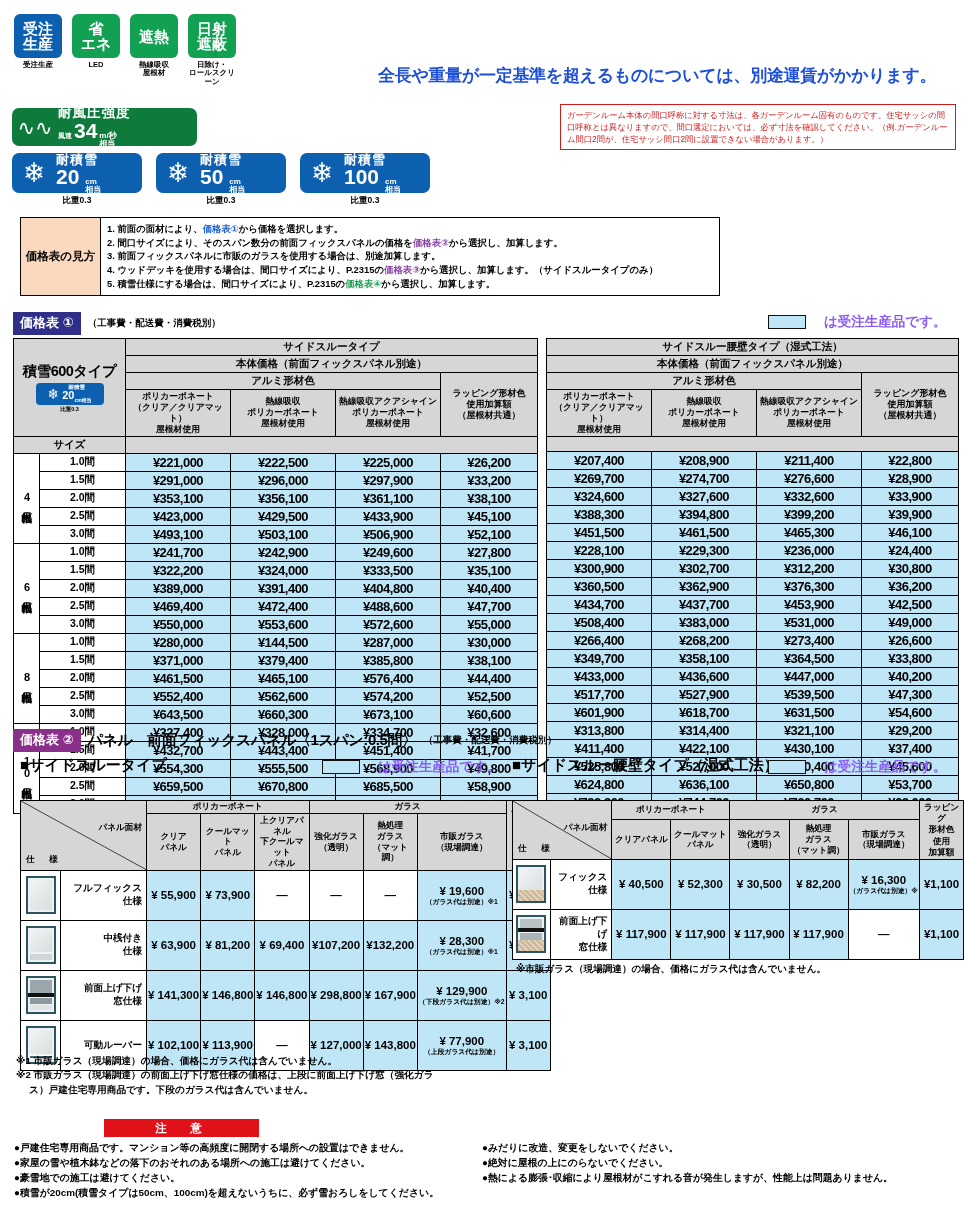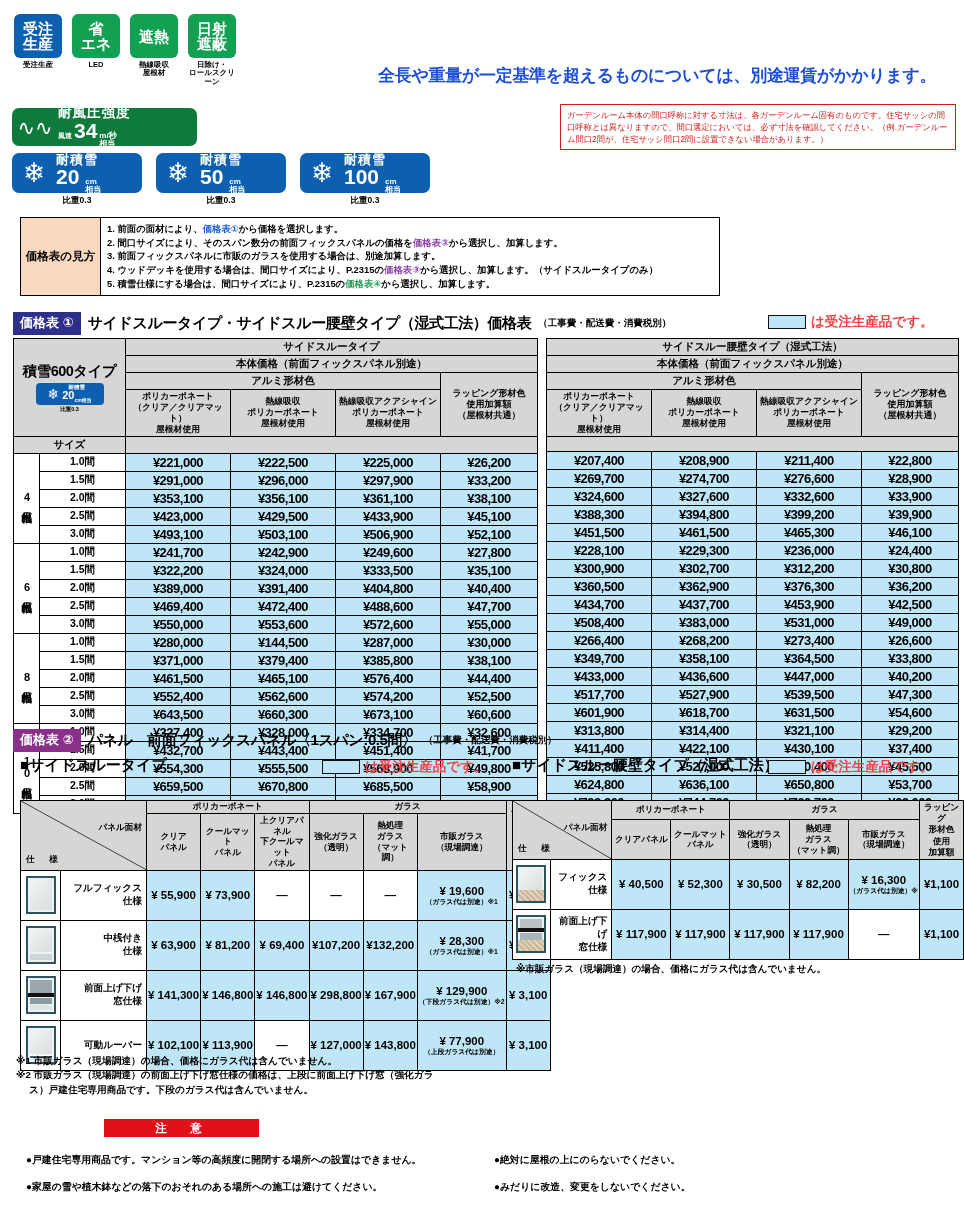--- a/index.html
+++ b/index.html
@@ -77,21 +77,21 @@
   
   .sec-head { position:absolute; display:flex; align-items:center; gap:7px; }
   .sec-tag {
     background:#2d2f89; color:#fff; font-weight:bold; font-size:13px;
     padding:2px 7px 3px 7px; letter-spacing:0px;
   }
   .sec-tag.p2 { background:#8a2f8a; }
   .sec-title { font-size:15px; font-weight:bold; letter-spacing:-0.4px; }
   .sec-sub { font-size:9.5px; font-weight:bold; }
 
-  .madeorder { display:flex; align-items:center; gap:5px; font-size:13.5px; font-weight:bold; color:#ef4444; }
+  .madeorder { display:flex; align-items:center; gap:18px; font-size:13.5px; font-weight:bold; color:#8b5cf6; }
   .mo-chip { width:38px; height:14px; background:#bfe6f7; border:1px solid #111; display:inline-block; }
 
   
   table { border-collapse:collapse; }
   .tbl { font-size:10px; }
   .tbl th, .tbl td { border:1px solid #000; text-align:center; }
   .hdr { background:#d6d6d6; font-weight:bold; }
   .price { background:#bfe6f7; font-weight:bold; font-size:13px; letter-spacing:-0.5px; }
   .sizecell { background:#fff; font-weight:bold; font-size:10.5px; }
   .grp { background:#fff; font-weight:bold; font-size:11px; }
@@ -145,21 +145,21 @@
   .fn-right { position:absolute; left:516px; top:963px; font-size:9.6px; font-weight:bold; }
 
   
   .caution-tag {
     position:absolute; left:104px; top:1119px; width:155px; height:18px;
     background:#e1111a; color:#fff; font-weight:bold; font-size:11.5px;
     display:flex; align-items:center; justify-content:center; letter-spacing:6px;
   }
   .caution-l { position:absolute; left:14px; top:1140px; width:470px; font-size:9.9px; font-weight:bold; line-height:1.52; }
   .caution-r { position:absolute; left:482px; top:1140px; width:470px; font-size:9.9px; font-weight:bold; line-height:1.52; }
-  .caution-l p, .caution-r p { margin:12px; }
+  .caution-l p, .caution-r p { margin:0; }
 </style>
 </head>
 <body>
 
 <div class="badges-row" id="badges">
   <div class="badge-wrap">
     <div class="badge-box" style="background:#0d5fb0">
       <span>受注</span>
       <span>生産</span>
     </div>
@@ -263,21 +263,20 @@
       <div>1. 前面の面材により、<span class="lk-blue">価格表①</span>から価格を選択します。</div>
       <div>2. 間口サイズにより、そのスパン数分の前面フィックスパネルの価格を<span class="lk-purple">価格表②</span>から選択し、加算します。</div>
       <div>3. 前面フィックスパネルに市販のガラスを使用する場合は、別途加算します。</div>
       <div>4. ウッドデッキを使用する場合は、間口サイズにより、P.2315の<span class="lk-purple">価格表③</span>から選択し、加算します。（サイドスルータイプのみ）</div>
       <div>5. 積雪仕様にする場合は、間口サイズにより、P.2315の<span class="lk-green">価格表④</span>から選択し、加算します。</div>
     </div>
 </div>
 
 <div class="sec-head" style="left:13px; top:312px;">
   <span class="sec-tag">価格表 ①</span>
-  <span class="sec-title">サイドスルータイプ・サイドスルー腰壁タイプ（湿式工法）価格表</span>
   <span class="sec-sub">（工事費・配送費・消費税別）</span>
 </div>
 <div class="madeorder" style="position:absolute; left:768px; top:313px;">
   <span class="mo-chip"></span>
   <span>は受注生産品です。</span>
 </div>
 
 <div id="pt1-left">
     <table class="tbl">
       <colgroup>
@@ -814,16 +813,16 @@
 </div>
 
 <div class="caution-tag">注　意</div>
 <div class="caution-l" id="caution-l">
     <p>●戸建住宅専用商品です。マンション等の高頻度に開閉する場所への設置はできません。</p>
     <p>●家屋の雪や植木鉢などの落下のおそれのある場所への施工は避けてください。</p>
     <p>●豪雪地での施工は避けてください。</p>
     <p>●積雪が20cm(積雪タイプは50cm、100cm)を超えないうちに、必ず雪おろしをしてください。</p>
   </div>
 <div class="caution-r" id="caution-r">
+    <p>●みだりに改造、変更をしないでください。</p>
     <p>●絶対に屋根の上にのらないでください。</p>
-    <p>●みだりに改造、変更をしないでください。</p>
     <p>●熱による膨張･収縮により屋根材がこすれる音が発生しますが、性能上は問題ありません。</p>
   </div>
 
 </body></html>

